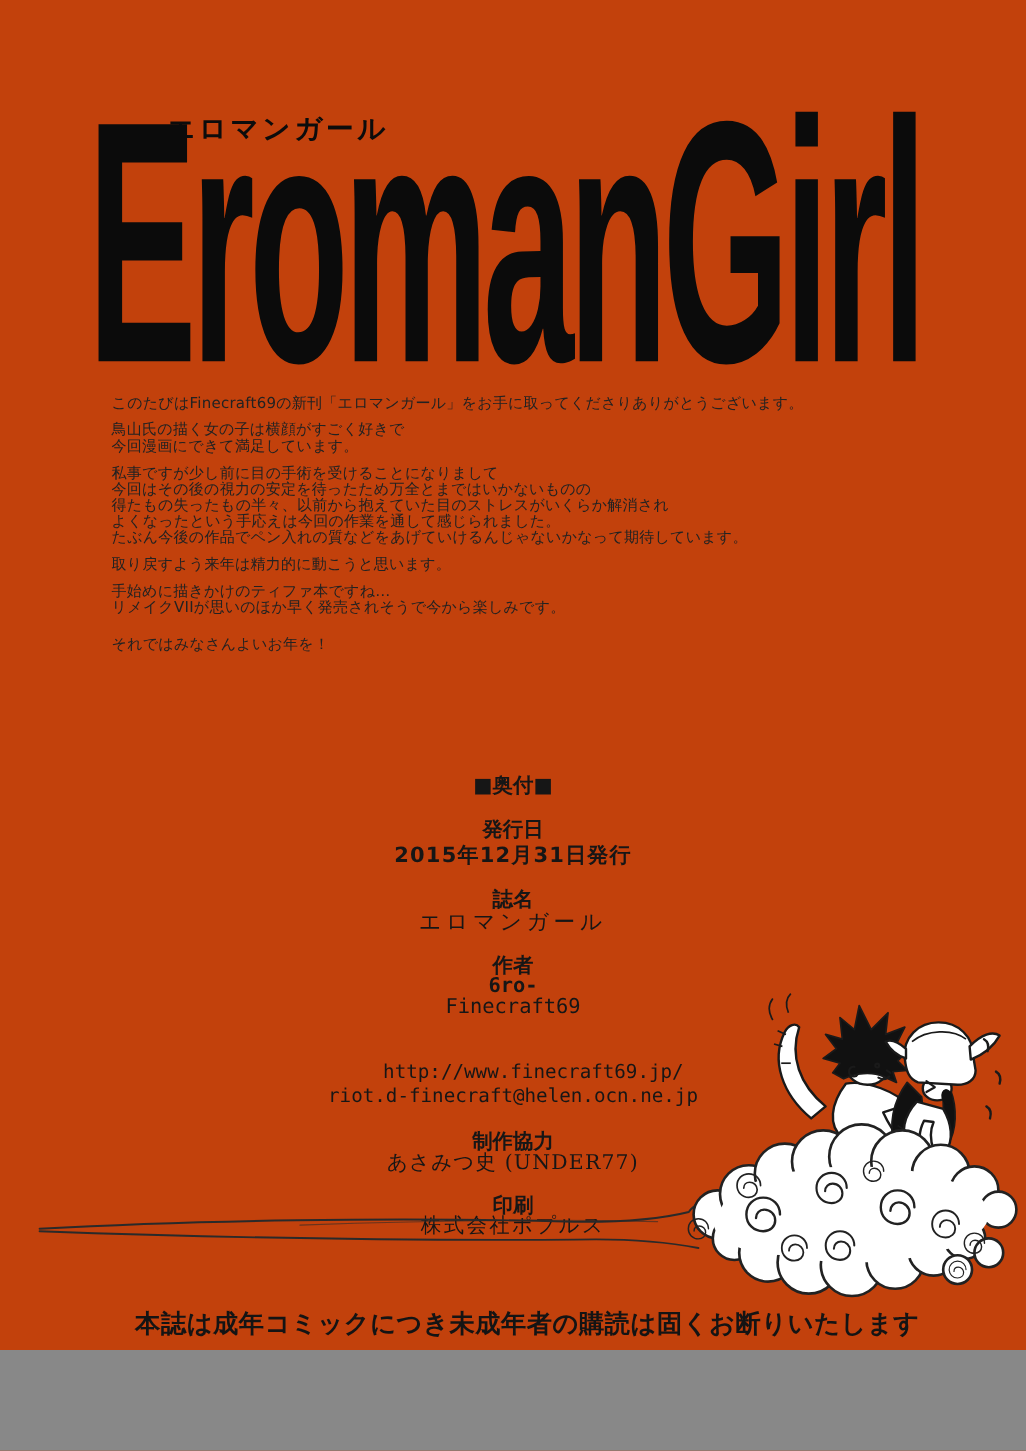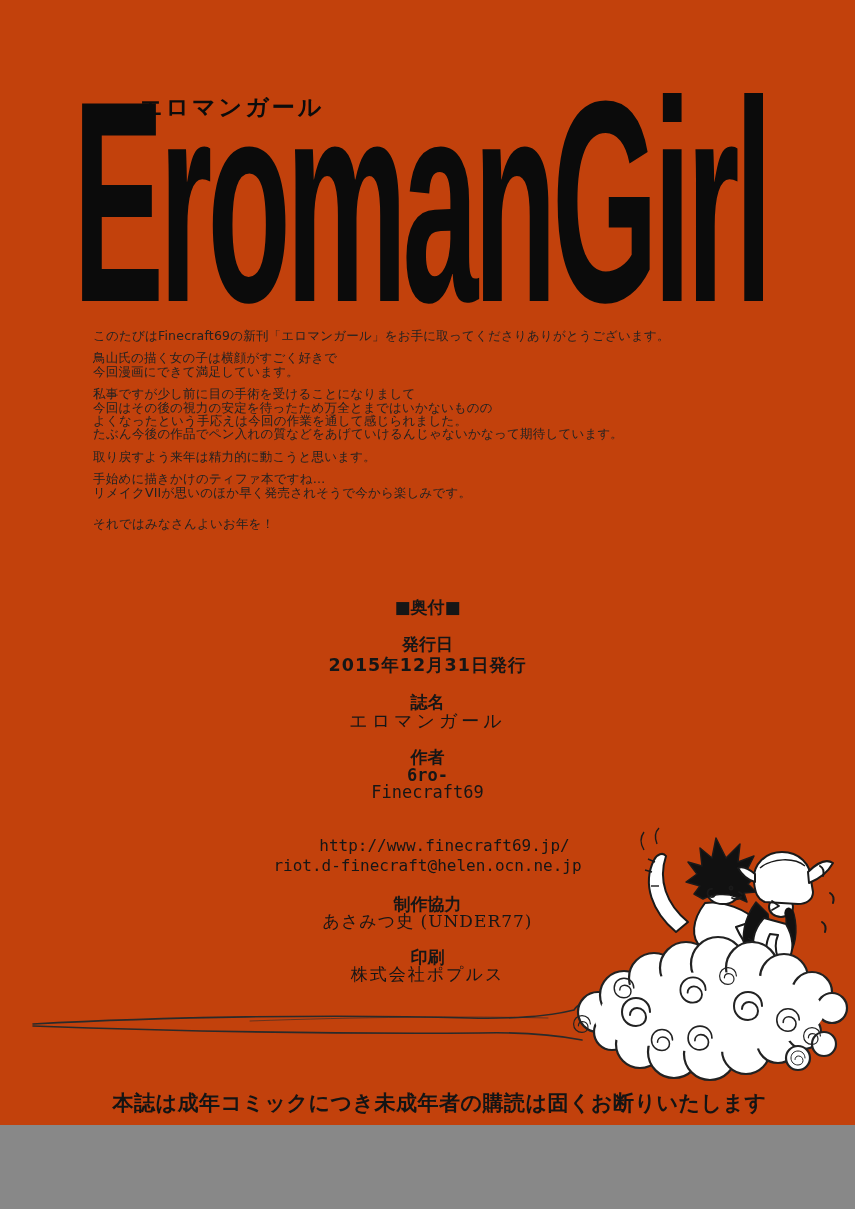--- a/index.html
+++ b/index.html
@@ -29,21 +29,21 @@
   
   .afterword {
     position: absolute; left: 93px; top: 309px; width: 560px;
     font-size: 12.5px; color: #222; letter-spacing: 0.2px; margin-top: 20px;
   }
   .aw-line { height: 13.4px; line-height: 13.4px; white-space: nowrap; }
   .aw-line.blank { height: 9px; }
   
   .col-line {
     position: absolute; left: 0; width: 100%;
-    text-align: center; white-space: nowrap; color: #161616;
+    text-align: center; white-space: nowrap; color: #161616; margin-top: 47px;
   }
   .c-label { font-weight: bold; font-size: 17px; }
   .c-serif { font-family: "DejaVu Serif", "Liberation Serif", serif; }
   .c-mono  { font-family: "DejaVu Sans Mono", "Liberation Mono", monospace; }
   .t-header  { top: 596px; font-weight: bold; font-size: 17px; }
   .t-publab  { top: 633px; }
   .t-pubval  { top: 653px; font-weight: bold; font-size: 17.5px; letter-spacing: 1px; }
   .t-maglab  { top: 691px; }
   .t-magval  { top: 709px; font-size: 18px; letter-spacing: 4px; }
   .t-autlab  { top: 746px; }
@@ -75,20 +75,21 @@
   <div class="title-latin">EromanGirl</div>
 
   <div class="afterword">
     <div class="aw-line">このたびはFinecraft69の新刊「エロマンガール」をお手に取ってくださりありがとうございます。</div>
     <div class="aw-line blank"></div>
     <div class="aw-line">鳥山氏の描く女の子は横顔がすごく好きで</div>
     <div class="aw-line">今回漫画にできて満足しています。</div>
     <div class="aw-line blank"></div>
     <div class="aw-line">私事ですが少し前に目の手術を受けることになりまして</div>
     <div class="aw-line">今回はその後の視力の安定を待ったため万全とまではいかないものの</div>
+    <div class="aw-line">得たもの失ったもの半々、以前から抱えていた目のストレスがいくらか解消され</div>
     <div class="aw-line">よくなったという手応えは今回の作業を通して感じられました。</div>
     <div class="aw-line">たぶん今後の作品でペン入れの質などをあげていけるんじゃないかなって期待しています。</div>
     <div class="aw-line blank"></div>
     <div class="aw-line">取り戻すよう来年は精力的に動こうと思います。</div>
     <div class="aw-line blank"></div>
     <div class="aw-line">手始めに描きかけのティファ本ですね…</div>
     <div class="aw-line">リメイクVIIが思いのほか早く発売されそうで今から楽しみです。</div>
     <div class="aw-line blank"></div>
     <div class="aw-line blank"></div>
     <div class="aw-line">それではみなさんよいお年を！</div>

